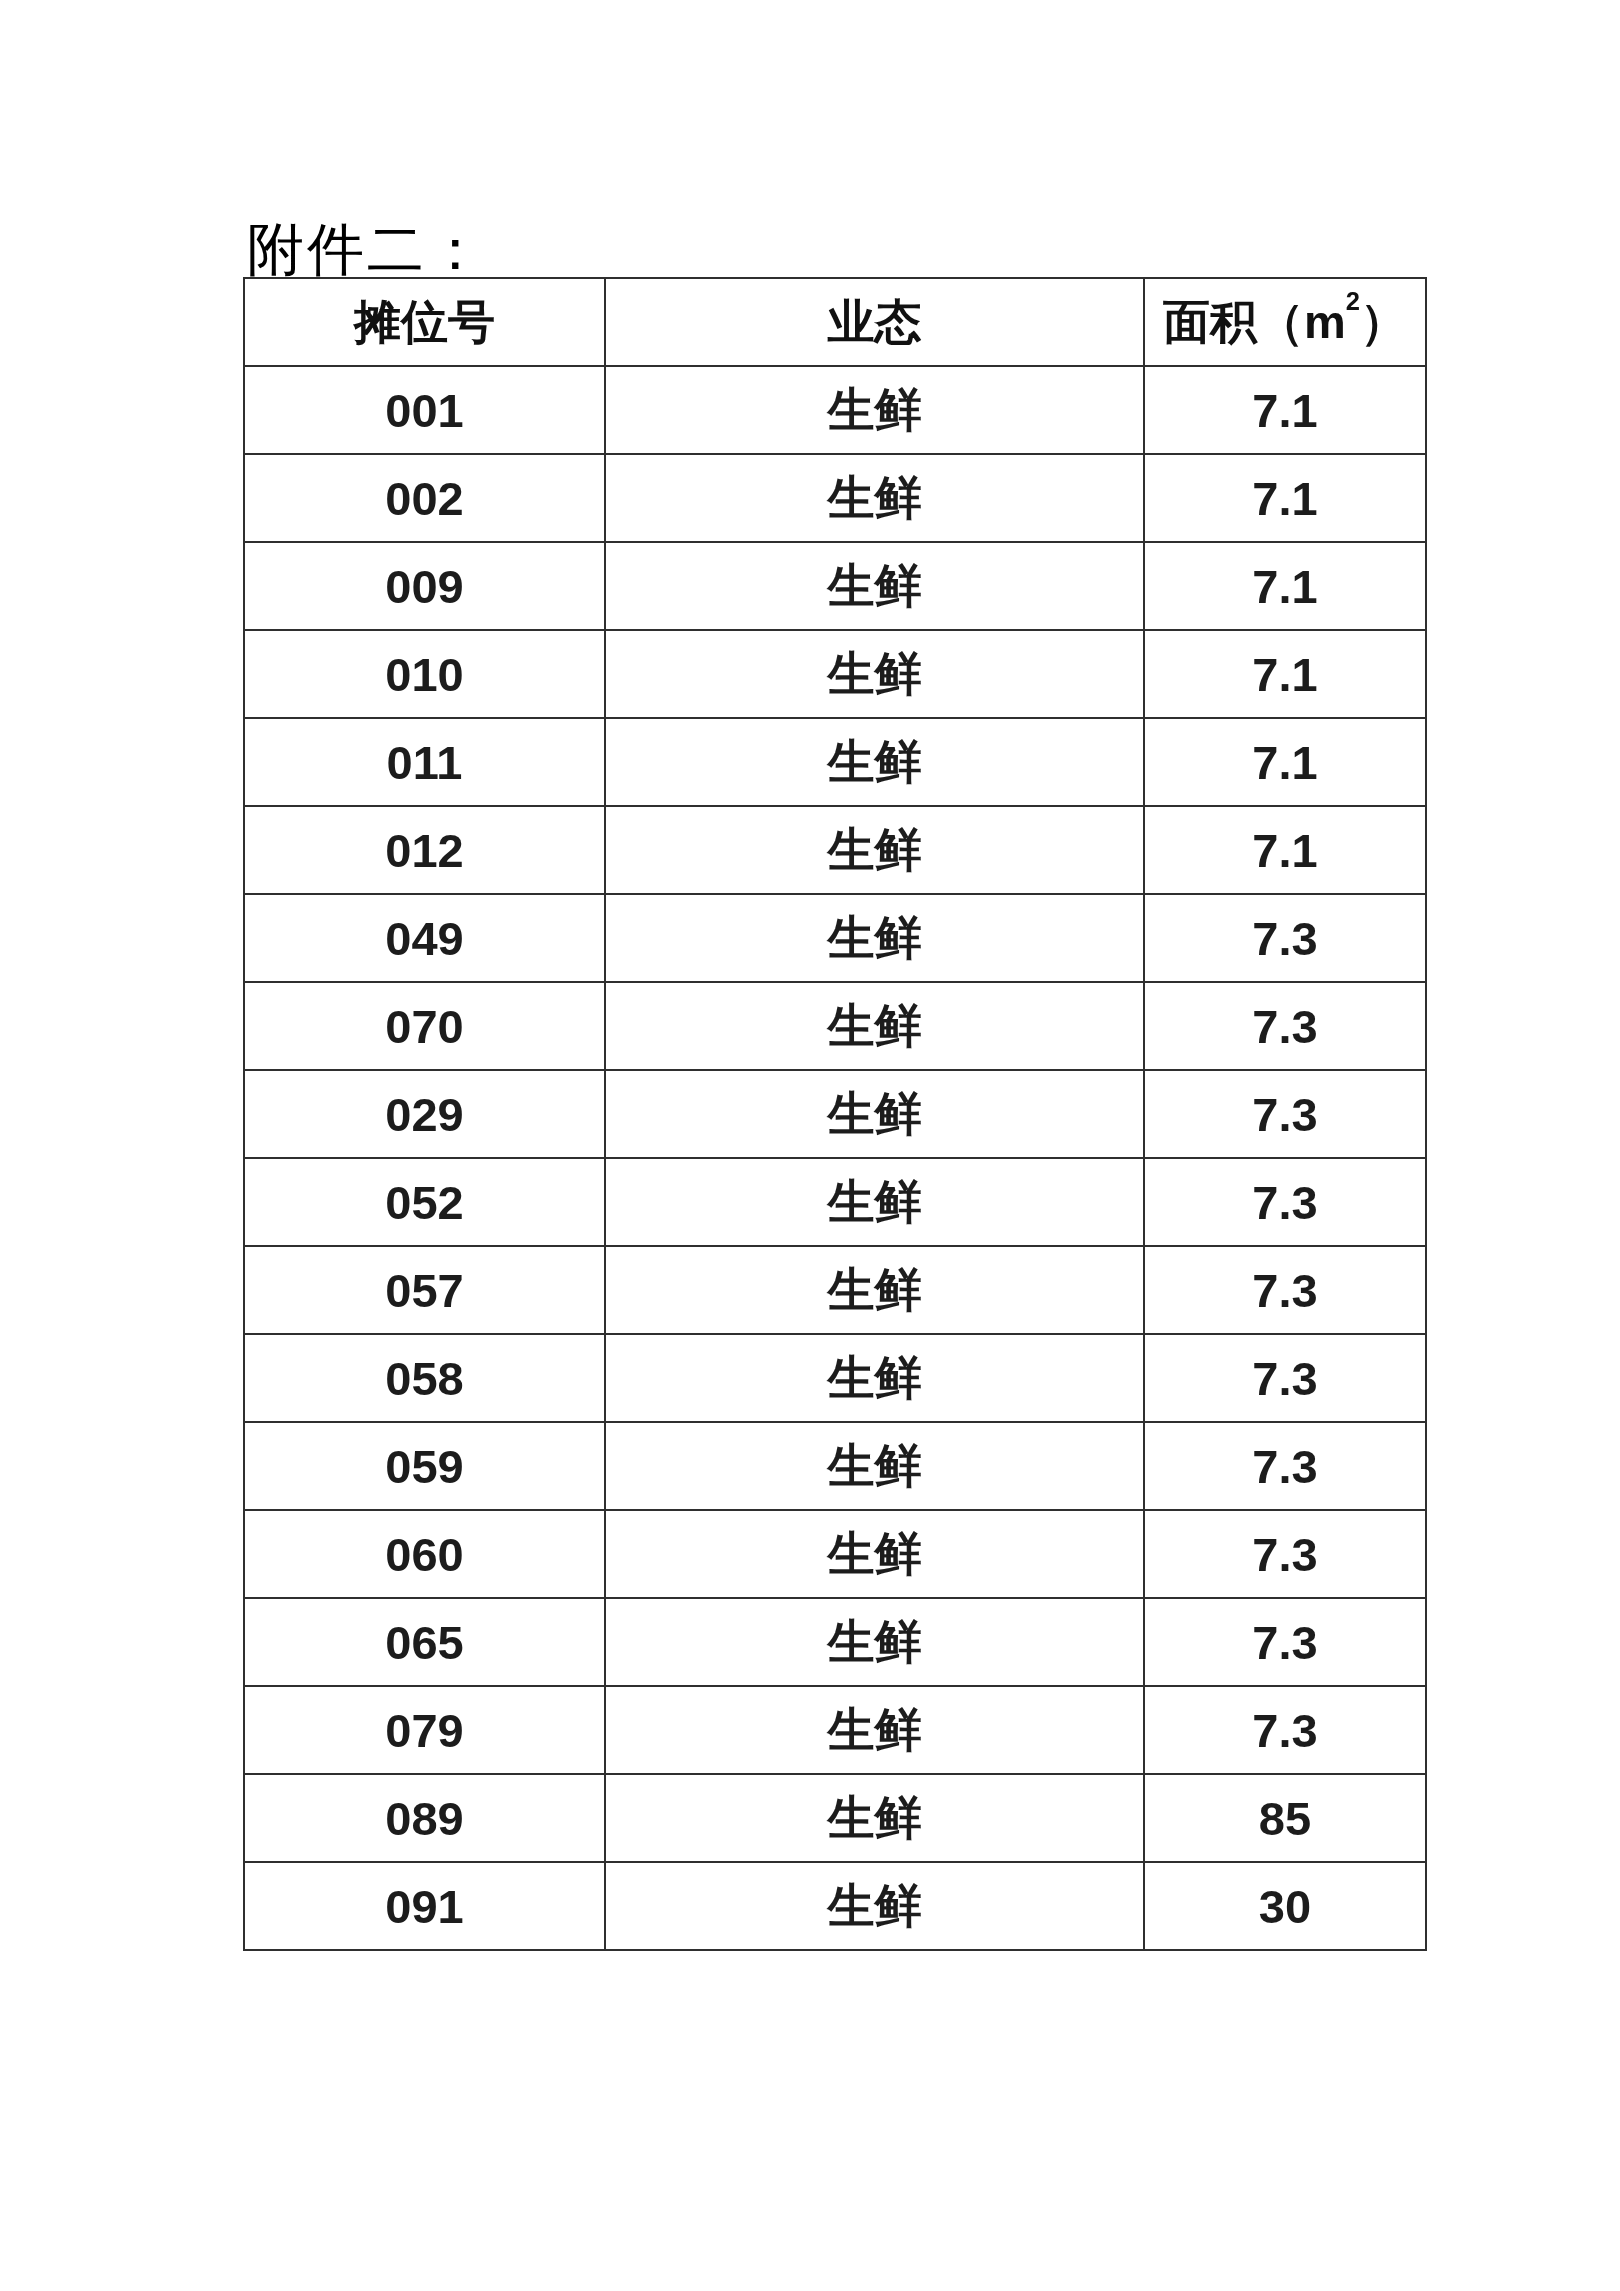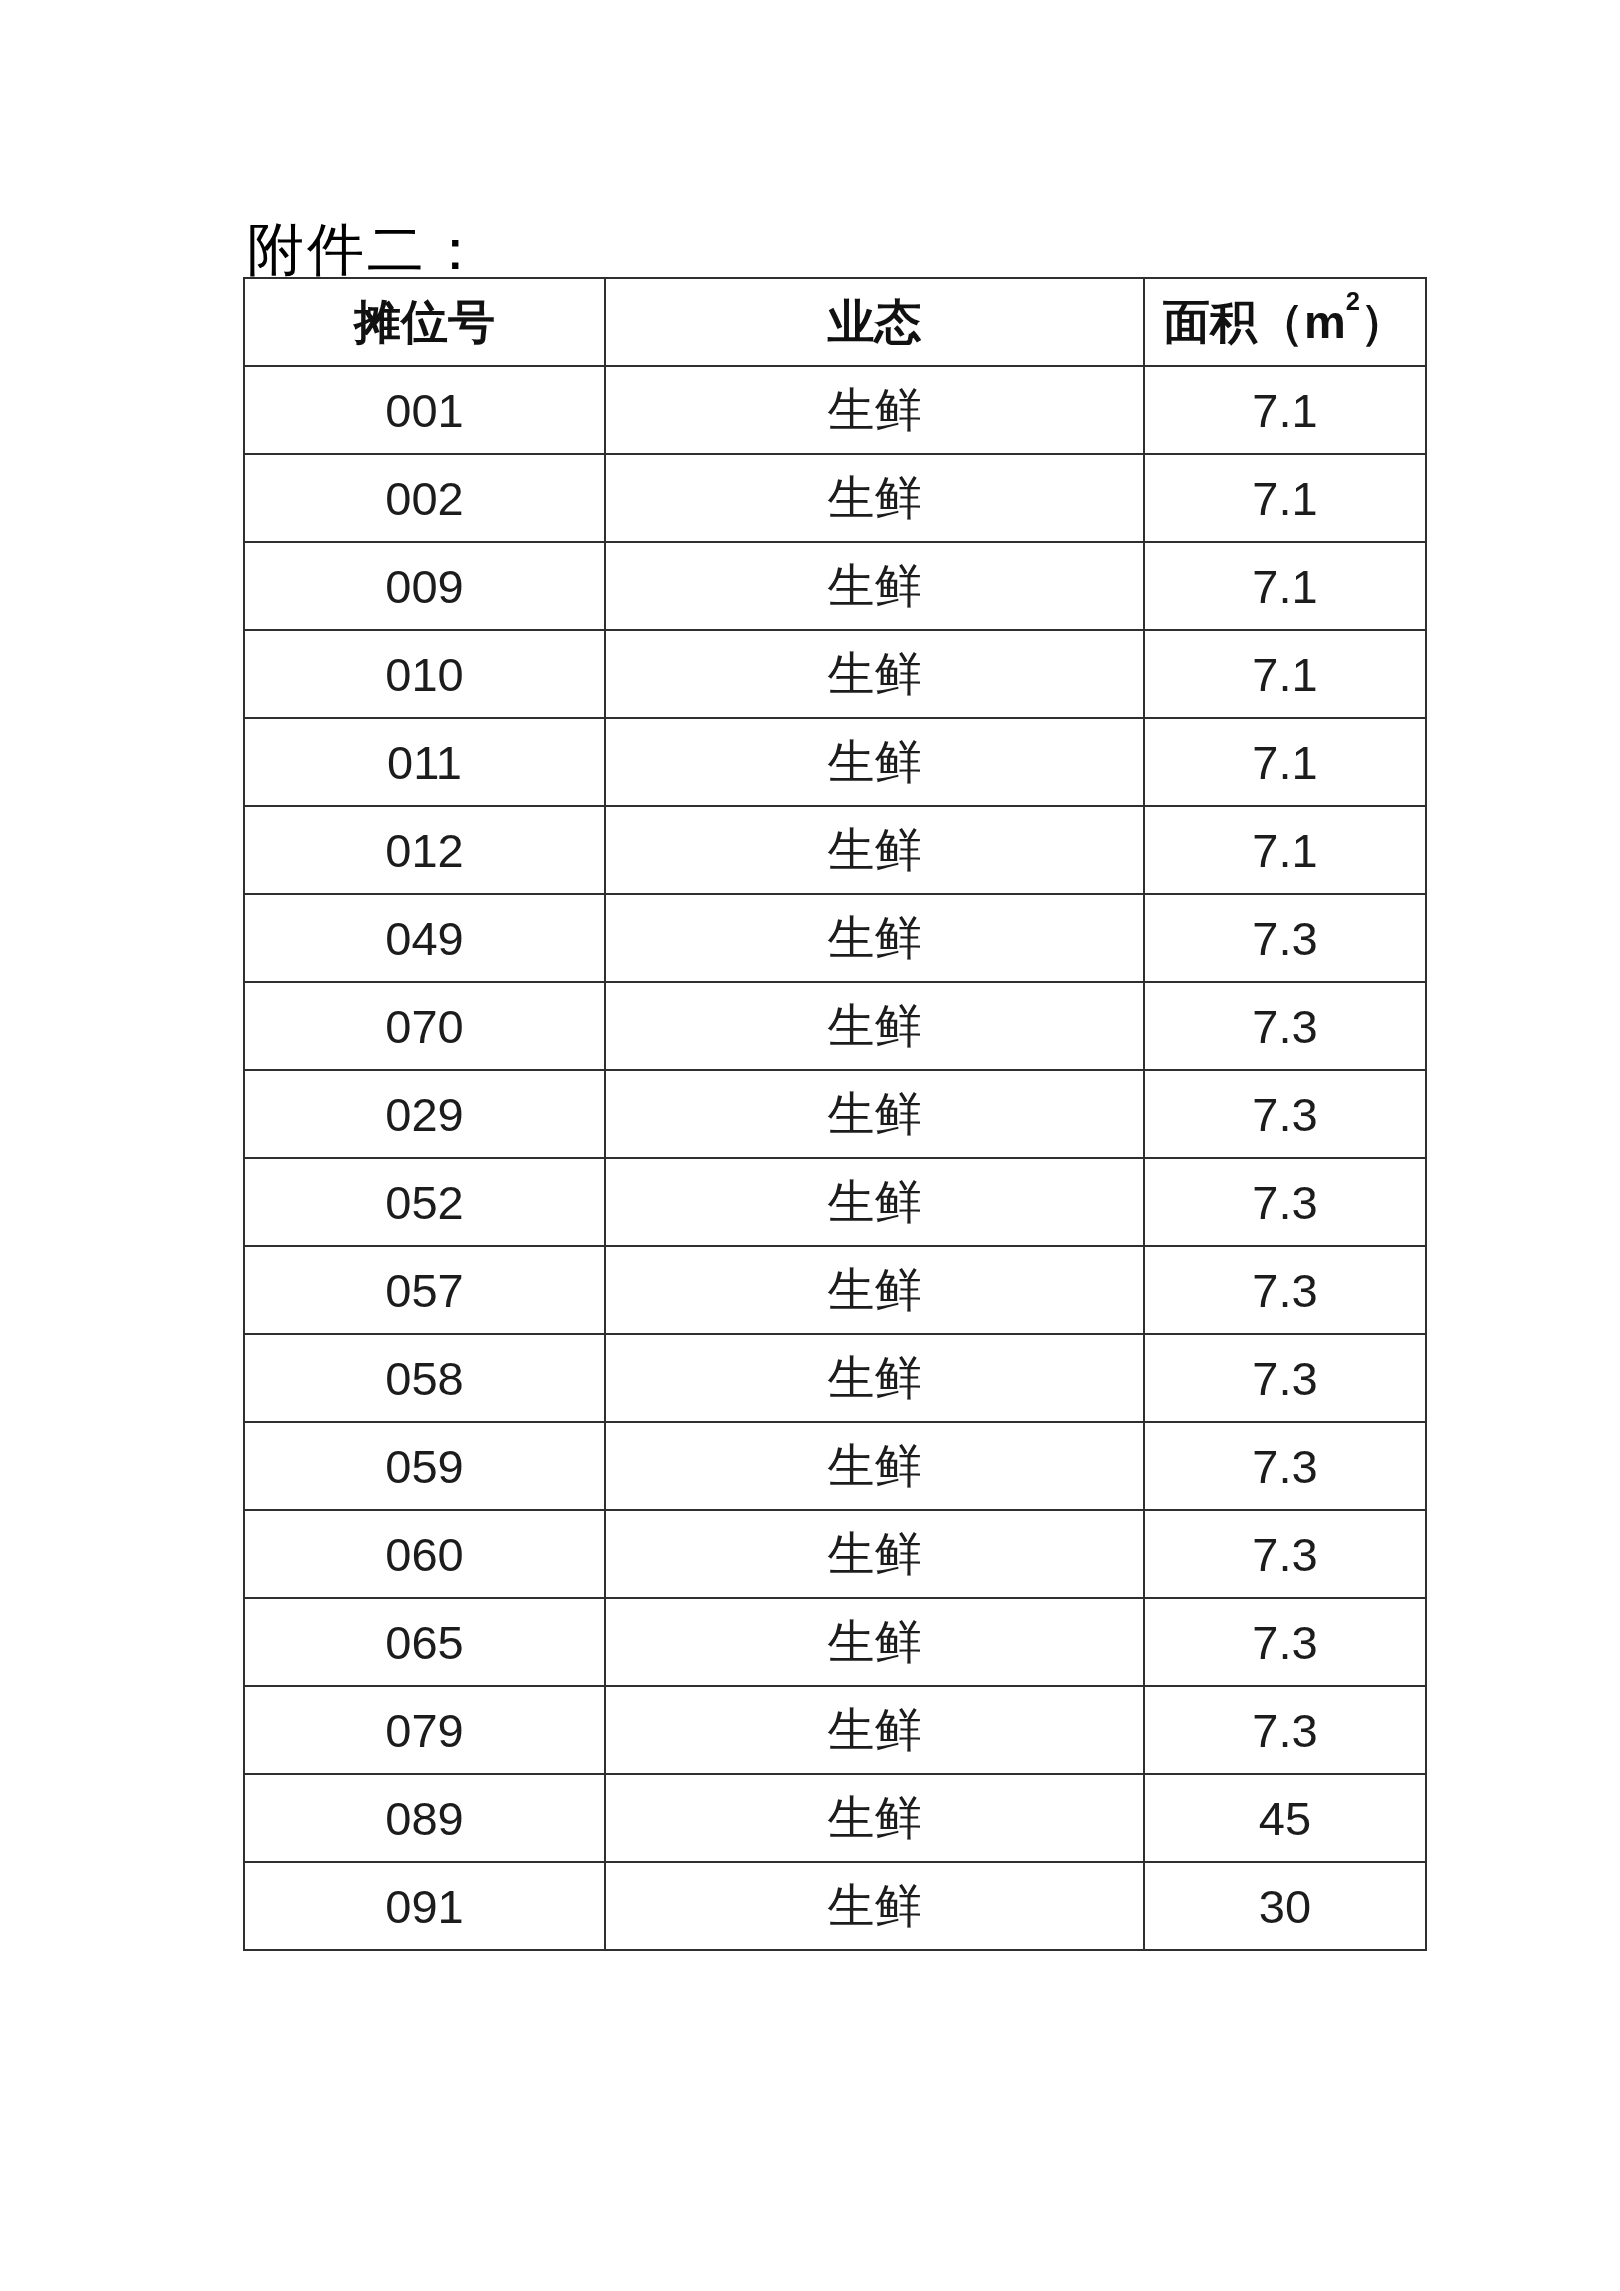--- a/index.html
+++ b/index.html
@@ -44,21 +44,21 @@
     background: #ffffff;
     overflow: hidden;
   }
   .stall-table th {
     font-size: 47px;
     font-weight: bold;
     color: #111111;
   }
   .stall-table td {
     font-size: 47px;
-    font-weight: normal;
+    font-weight: bold;
     color: #1c1c1c;
   }
   .col-stall  { width: 359px; }
   .col-type   { width: 537px; }
   .col-area   { width: 280px; margin-left: 30px; }
   .area-sup {
     font-size: 25.5px;
     line-height: 1;
     vertical-align: top;
     position: relative;
@@ -174,21 +174,21 @@
   <tr>
     <td class="col-stall">079</td>
     <td class="col-type">生鲜</td>
     <td class="col-area">7.3</td>
   </tr>
 
 
   <tr>
     <td class="col-stall">089</td>
     <td class="col-type">生鲜</td>
-    <td class="col-area">45</td>
+    <td class="col-area">85</td>
   </tr>
 
   <tr>
     <td class="col-stall">091</td>
     <td class="col-type">生鲜</td>
     <td class="col-area">30</td>
   </tr>
 </tbody>
 </table>
 

